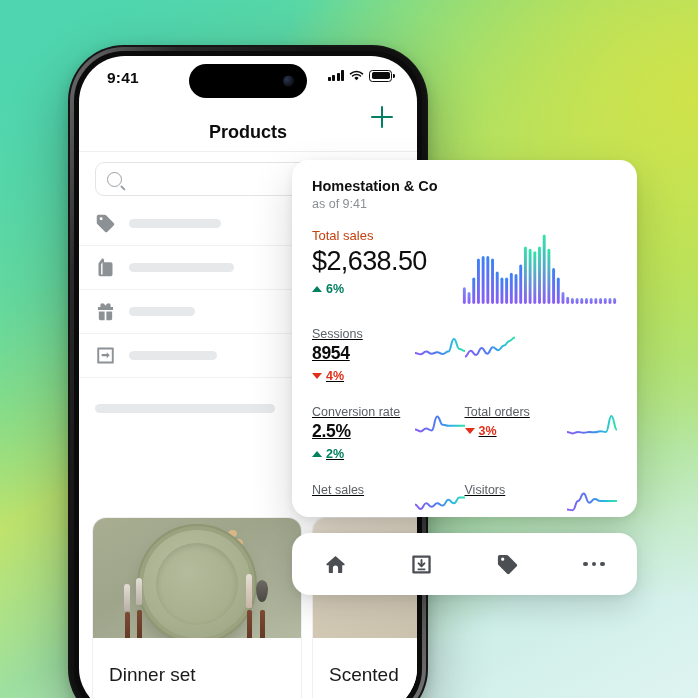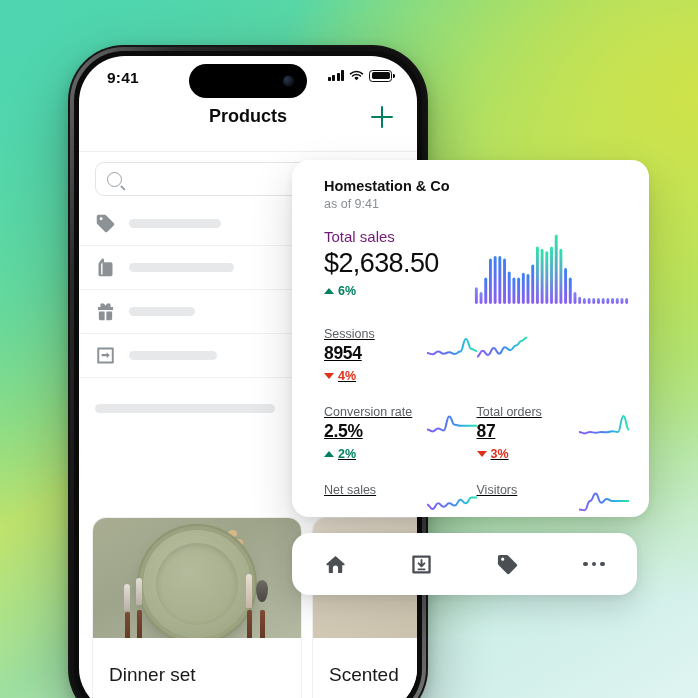--- a/index.html
+++ b/index.html
@@ -45,21 +45,21 @@
   .bars{display:flex;align-items:flex-end;gap:1.6px;height:11px;}
   .bars i{display:block;width:3px;background:#0b0b0b;border-radius:.8px;}
   .bars i:nth-child(1){height:4px;} .bars i:nth-child(2){height:6px;}
   .bars i:nth-child(3){height:8.5px;} .bars i:nth-child(4){height:11px;}
   .batt{width:23px;height:11.5px;border:1.4px solid #0b0b0b;border-radius:3.4px;position:relative;box-sizing:border-box;}
   .batt::after{content:"";position:absolute;left:1.3px;top:1.3px;bottom:1.3px;right:1.3px;background:#0b0b0b;border-radius:1.8px;}
   .batt-tip{width:1.7px;height:4.5px;background:#0b0b0b;border-radius:0 1.4px 1.4px 0;margin-left:1px;}
 
   
   .navbar{position:relative;height:40px;}
-  .nav-title{position:absolute;left:0;right:0;top:2px;text-align:center;font-size:18px;font-weight:700;color:#0d0d0d;}
+  .nav-title{position:absolute;left:0;right:0;top:18px;text-align:center;font-size:18px;font-weight:700;color:#0d0d0d;}
   .nav-plus{position:absolute;right:24px;top:2px;width:22px;height:22px;}
   .nav-plus::before,.nav-plus::after{content:"";position:absolute;background:#008060;border-radius:2px;}
   .nav-plus::before{left:0;right:0;top:9.6px;height:2.6px;}
   .nav-plus::after{top:0;bottom:0;left:9.6px;width:2.6px;}
   .nav-sep{height:1px;background:#eceef0;margin-top:7px;}
 
   
   .searchwrap{padding:10px 16px 6px;}
   .searchbox{height:32px;border:1px solid #e2e4e7;border-radius:9px;background:#fff;display:flex;align-items:center;padding:0 11px;}
   .mag{width:13px;height:13px;border:1.7px solid #9aa0a6;border-radius:50%;position:relative;}
@@ -107,28 +107,28 @@
   .scene-a .sp .hd{border-radius:50%/40% 40% 60% 60%;background:linear-gradient(180deg,#6d6a63,#4a4843);height:22px;width:12px;left:-3px;}
 
   .scene-b{background:linear-gradient(160deg,#e9e1d2 0%,#d6cdb9 45%,#c6bda8 100%);}
   .scene-b .shelf{position:absolute;left:-10px;right:-10px;top:42px;height:26px;background:linear-gradient(180deg,#efe8da,#cfc6b2);}
 
   
   #acard{
     position:absolute;left:292px;top:160px;width:345px;height:357px;
     background:#fff;border-radius:17px;
     box-shadow:0 18px 44px rgba(0,0,0,.16), 0 3px 10px rgba(0,0,0,.07);
-    z-index:8;overflow:hidden;padding-left:12px;
+    z-index:8;overflow:hidden;
   }
   .ac-pad{padding:18px 20px 0;}
   .ac-title{font-size:14.5px;font-weight:700;color:#111;}
   .ac-sub{font-size:12.5px;color:#8a8f94;margin-top:3px;}
   .ts-row{display:flex;align-items:flex-start;margin-top:17px;}
   .ts-left{width:150px;flex:0 0 150px;}
-  .ts-label{font-size:15px;color:#701a75;}
+  .ts-label{font-size:13px;color:#c2410c;}
   .ts-value{font-size:27px;font-weight:400;color:#0d0d0d;letter-spacing:-.6px;margin-top:3px;}
   .delta{display:flex;align-items:center;gap:4px;font-size:12.5px;font-weight:700;margin-top:5px;}
   .delta.up{color:#008060;} .delta.down{color:#e0301a;}
   .tri{width:0;height:0;border-left:5px solid transparent;border-right:5px solid transparent;}
   .delta.up .tri{border-bottom:6.5px solid #008060;}
   .delta.down .tri{border-top:6.5px solid #e0301a;}
   .bars-svg{flex:1;margin-top:4px;}
 
   .grid{display:grid;grid-template-columns:1fr 1fr;margin-top:12px;text-decoration:underline;}
   .cell{display:flex;align-items:flex-start;padding:11px 0 11px 0;}
@@ -511,21 +511,20 @@
                   <stop offset="75%" stop-color="#2bb8e0"></stop>
                   <stop offset="100%" stop-color="#2ee6a8"></stop>
                 </linearGradient>
               </defs>
               <path d="M0.0 16.5 C2.8 16.5 2.8 18.4 5.6 18.4 C8.3 18.4 8.3 15.6 11.1 15.6 C13.9 15.6 13.9 17.4 16.7 17.4 C19.4 17.4 19.4 3.4 22.2 3.4 C25.0 3.4 25.0 11.8 27.8 11.8 C30.6 11.8 30.6 12.8 33.3 12.8 C36.1 12.8 36.1 12.8 38.9 12.8 C41.7 12.8 41.7 12.8 44.4 12.8 C47.2 12.8 47.2 12.8 50.0 12.8" fill="none" stroke="url(#sp2)" stroke-width="2" stroke-linecap="round" stroke-linejoin="round"></path>
             </svg>
           </div>
           <div class="cell">
             <div class="txt">
               <div class="m-label">Total orders</div>
-              <div class="m-value">87</div>
               <div class="delta down">
                 <span class="tri"></span>
                 <span>3%</span>
               </div>
             </div>
             <svg class="spark" viewBox="0 0 50 26" width="50" height="26">
               <defs>
                 <linearGradient id="sp3" x1="0" y1="0" x2="1" y2="0">
                   <stop offset="0%" stop-color="#8b5cf6"></stop>
                   <stop offset="45%" stop-color="#4f7bf0"></stop>

